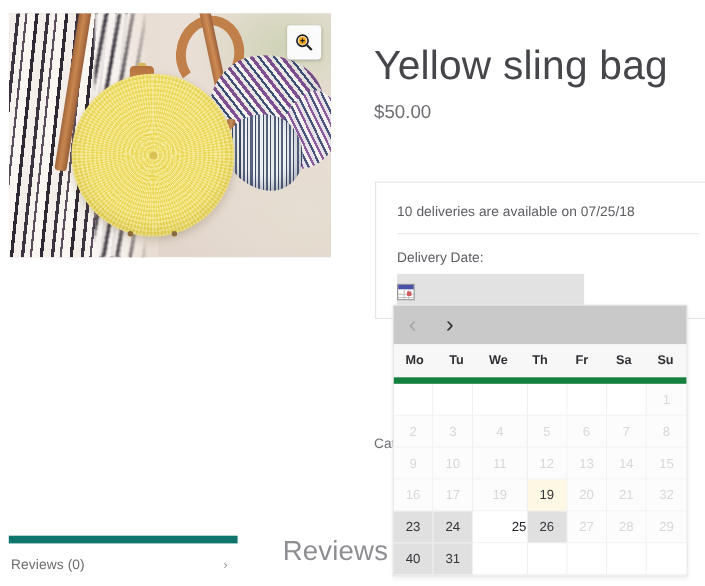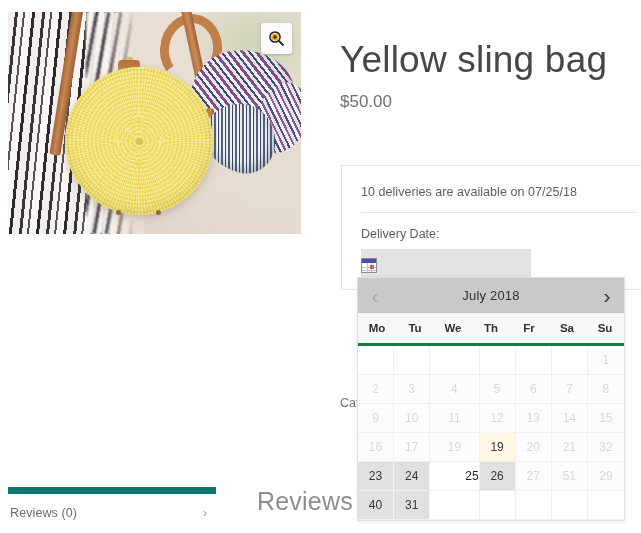--- a/index.html
+++ b/index.html
@@ -404,21 +404,21 @@
     flex: 1;
     text-align: center;
     font-size: 13px;
     color: #2f2f2f;
     letter-spacing: .2px;
   }
   .dp-weekdays {
     display: grid;
     grid-template-columns: repeat(7, 1fr);
     background: #f7f7f7;
-    border-bottom: 3px solid #15803d;
+    border-bottom: 6px solid #15803d;
   }
   .dp-weekday {
     text-align: center;
     padding: 9px 0;
     font-size: 11.5px;
     font-weight: bold;
     color: #2f2f34;
   }
   .dp-grid {
     display: grid;
@@ -511,21 +511,20 @@
       <span class="grid-v" style="left:9px"></span>
       <span class="grid-h" style="top:8px"></span>
       <span class="grid-h" style="top:11px"></span>
     </span>
   </div>
 </div>
 
 <div class="datepicker">
   <div class="dp-header">
     <div class="dp-nav prev">‹</div>
-    <div class="dp-title">July 2018</div>
     <div class="dp-nav next">›</div>
   </div>
   <div class="dp-weekdays">
       <div class="dp-weekday">Mo</div>
       <div class="dp-weekday">Tu</div>
       <div class="dp-weekday">We</div>
       <div class="dp-weekday">Th</div>
       <div class="dp-weekday">Fr</div>
       <div class="dp-weekday">Sa</div>
       <div class="dp-weekday">Su</div>
@@ -557,21 +556,21 @@
       <div class="dp-cell disabled">19</div>
       <div class="dp-cell today">19</div>
       <div class="dp-cell disabled">20</div>
       <div class="dp-cell disabled">21</div>
       <div class="dp-cell disabled col-last">32</div>
       <div class="dp-cell enabled">23</div>
       <div class="dp-cell enabled">24</div>
       <div class="dp-cell selected">25</div>
       <div class="dp-cell enabled">26</div>
       <div class="dp-cell disabled">27</div>
-      <div class="dp-cell disabled">51</div>
+      <div class="dp-cell disabled">28</div>
       <div class="dp-cell disabled col-last">29</div>
       <div class="dp-cell enabled">40</div>
       <div class="dp-cell enabled">31</div>
       <div class="dp-cell empty"></div>
       <div class="dp-cell empty"></div>
       <div class="dp-cell empty"></div>
       <div class="dp-cell empty"></div>
       <div class="dp-cell empty col-last"></div>
     </div>
 </div>

